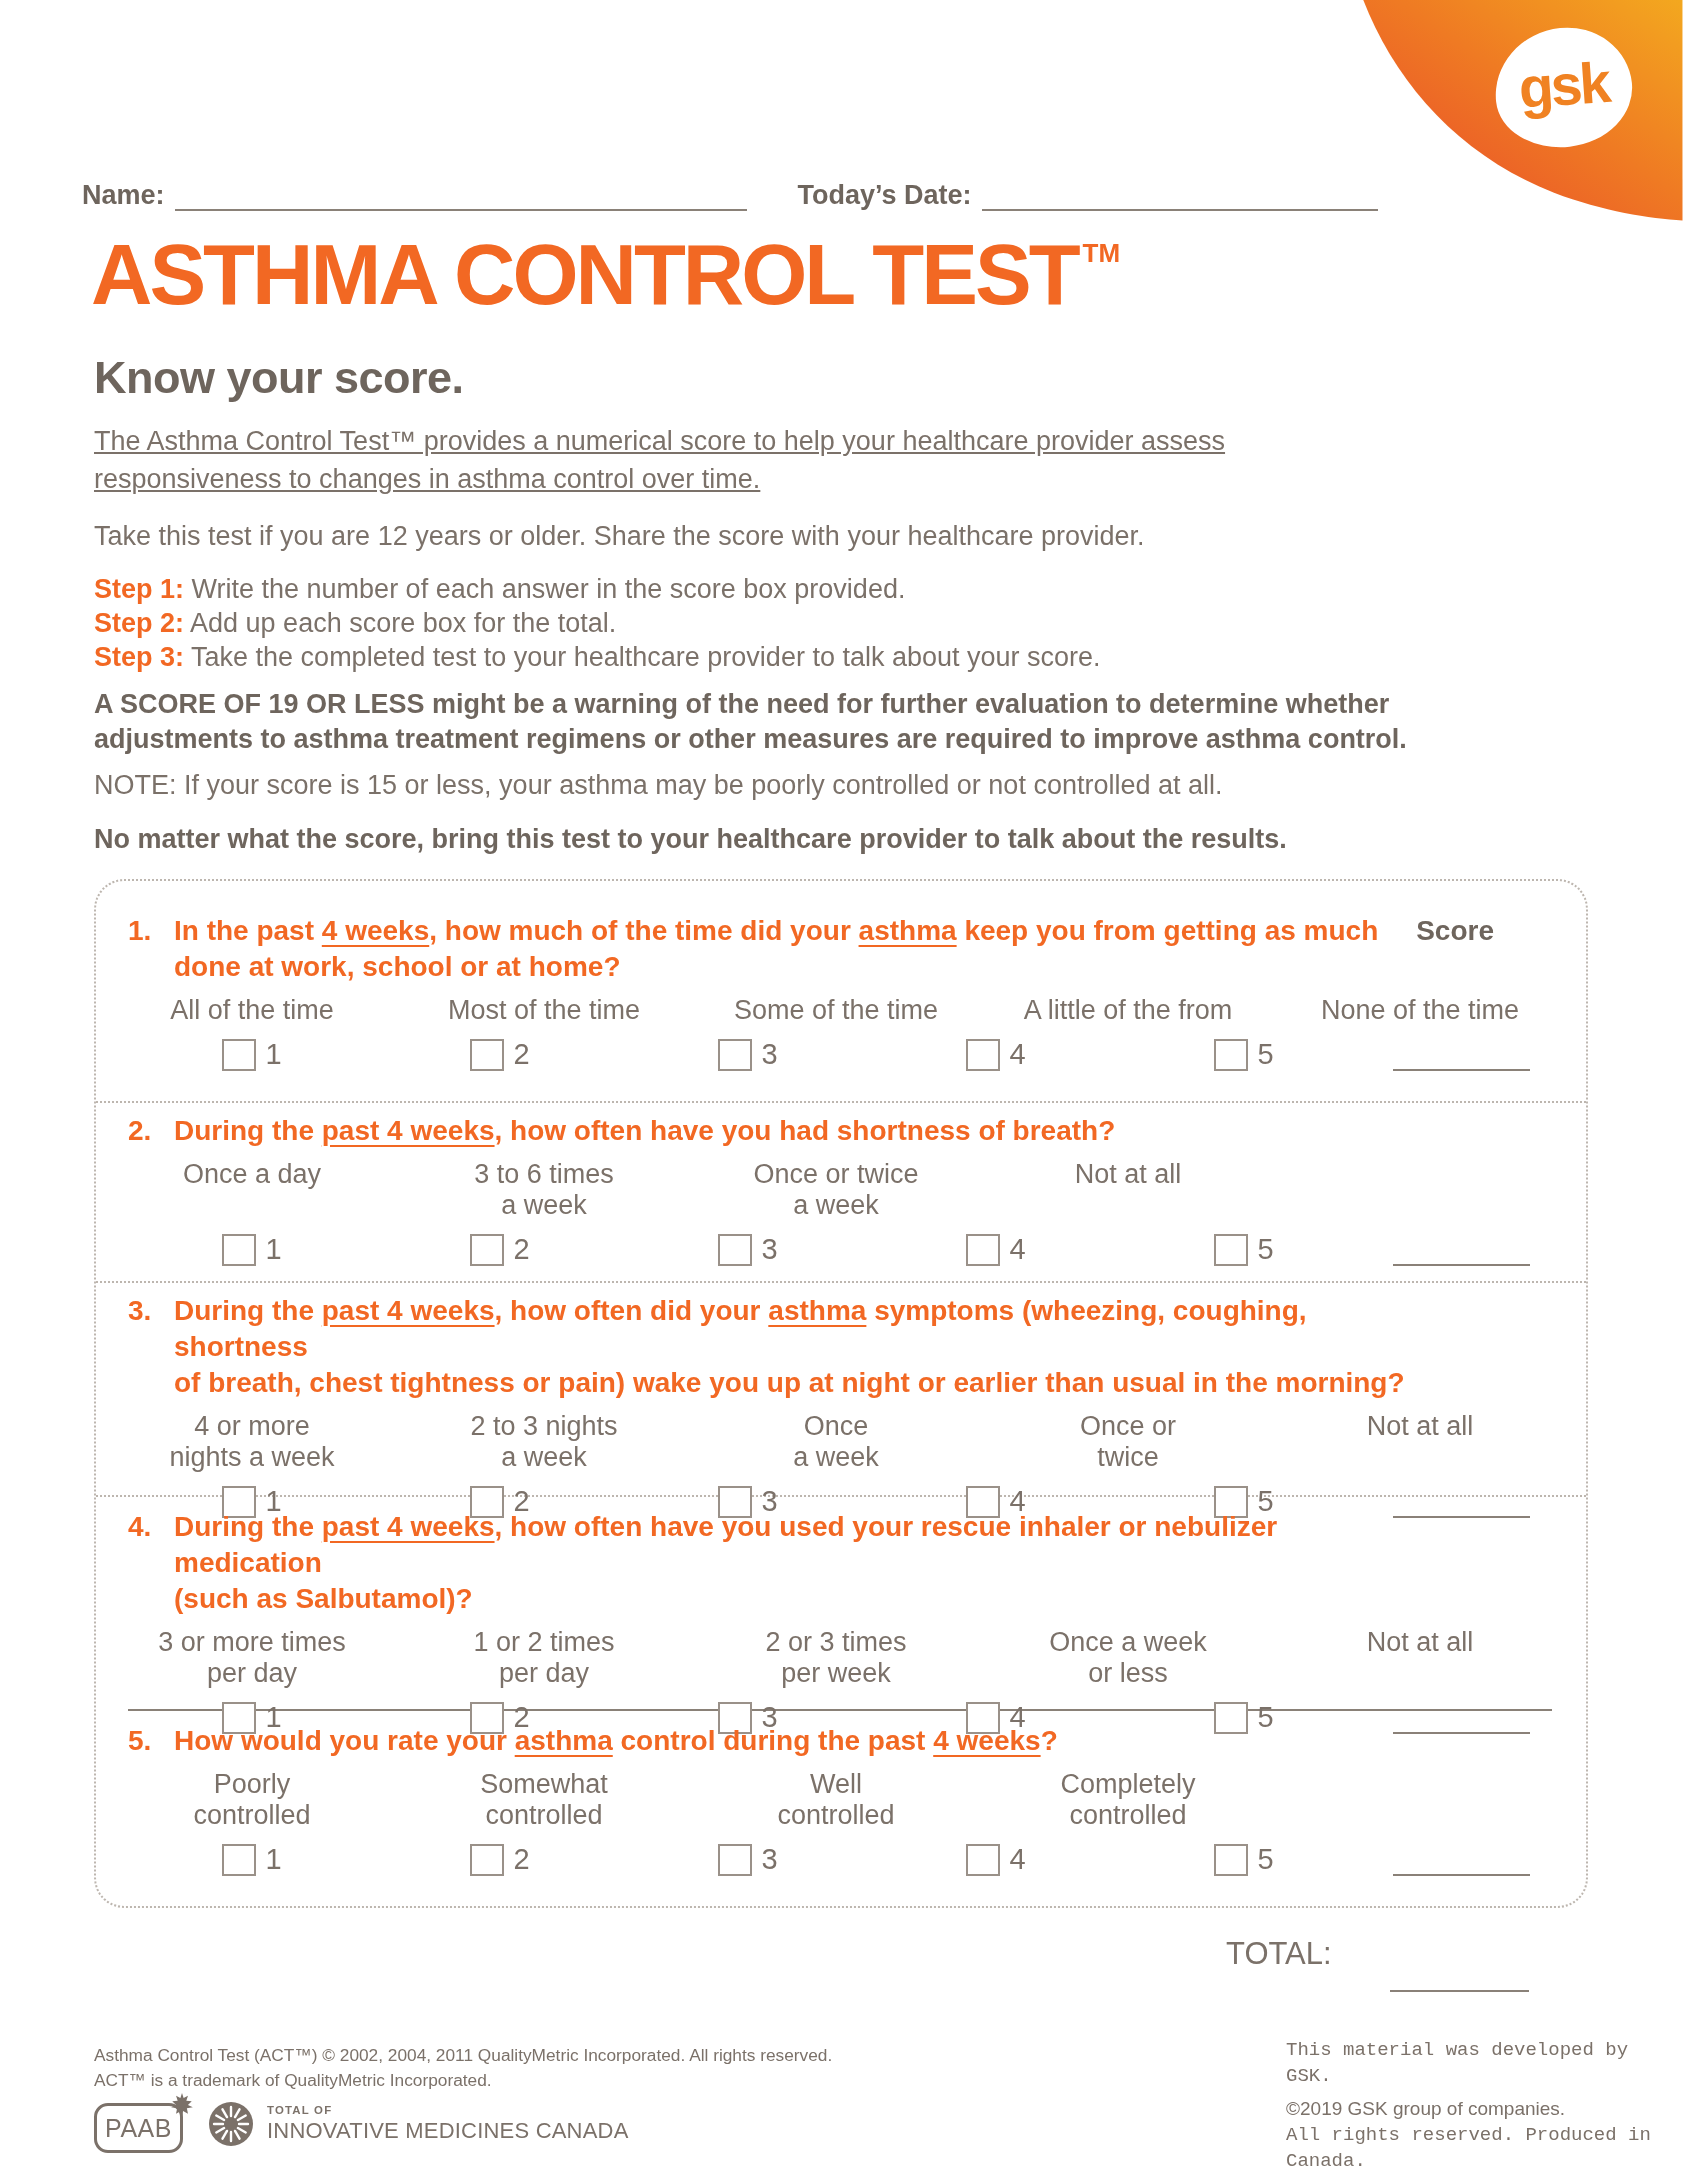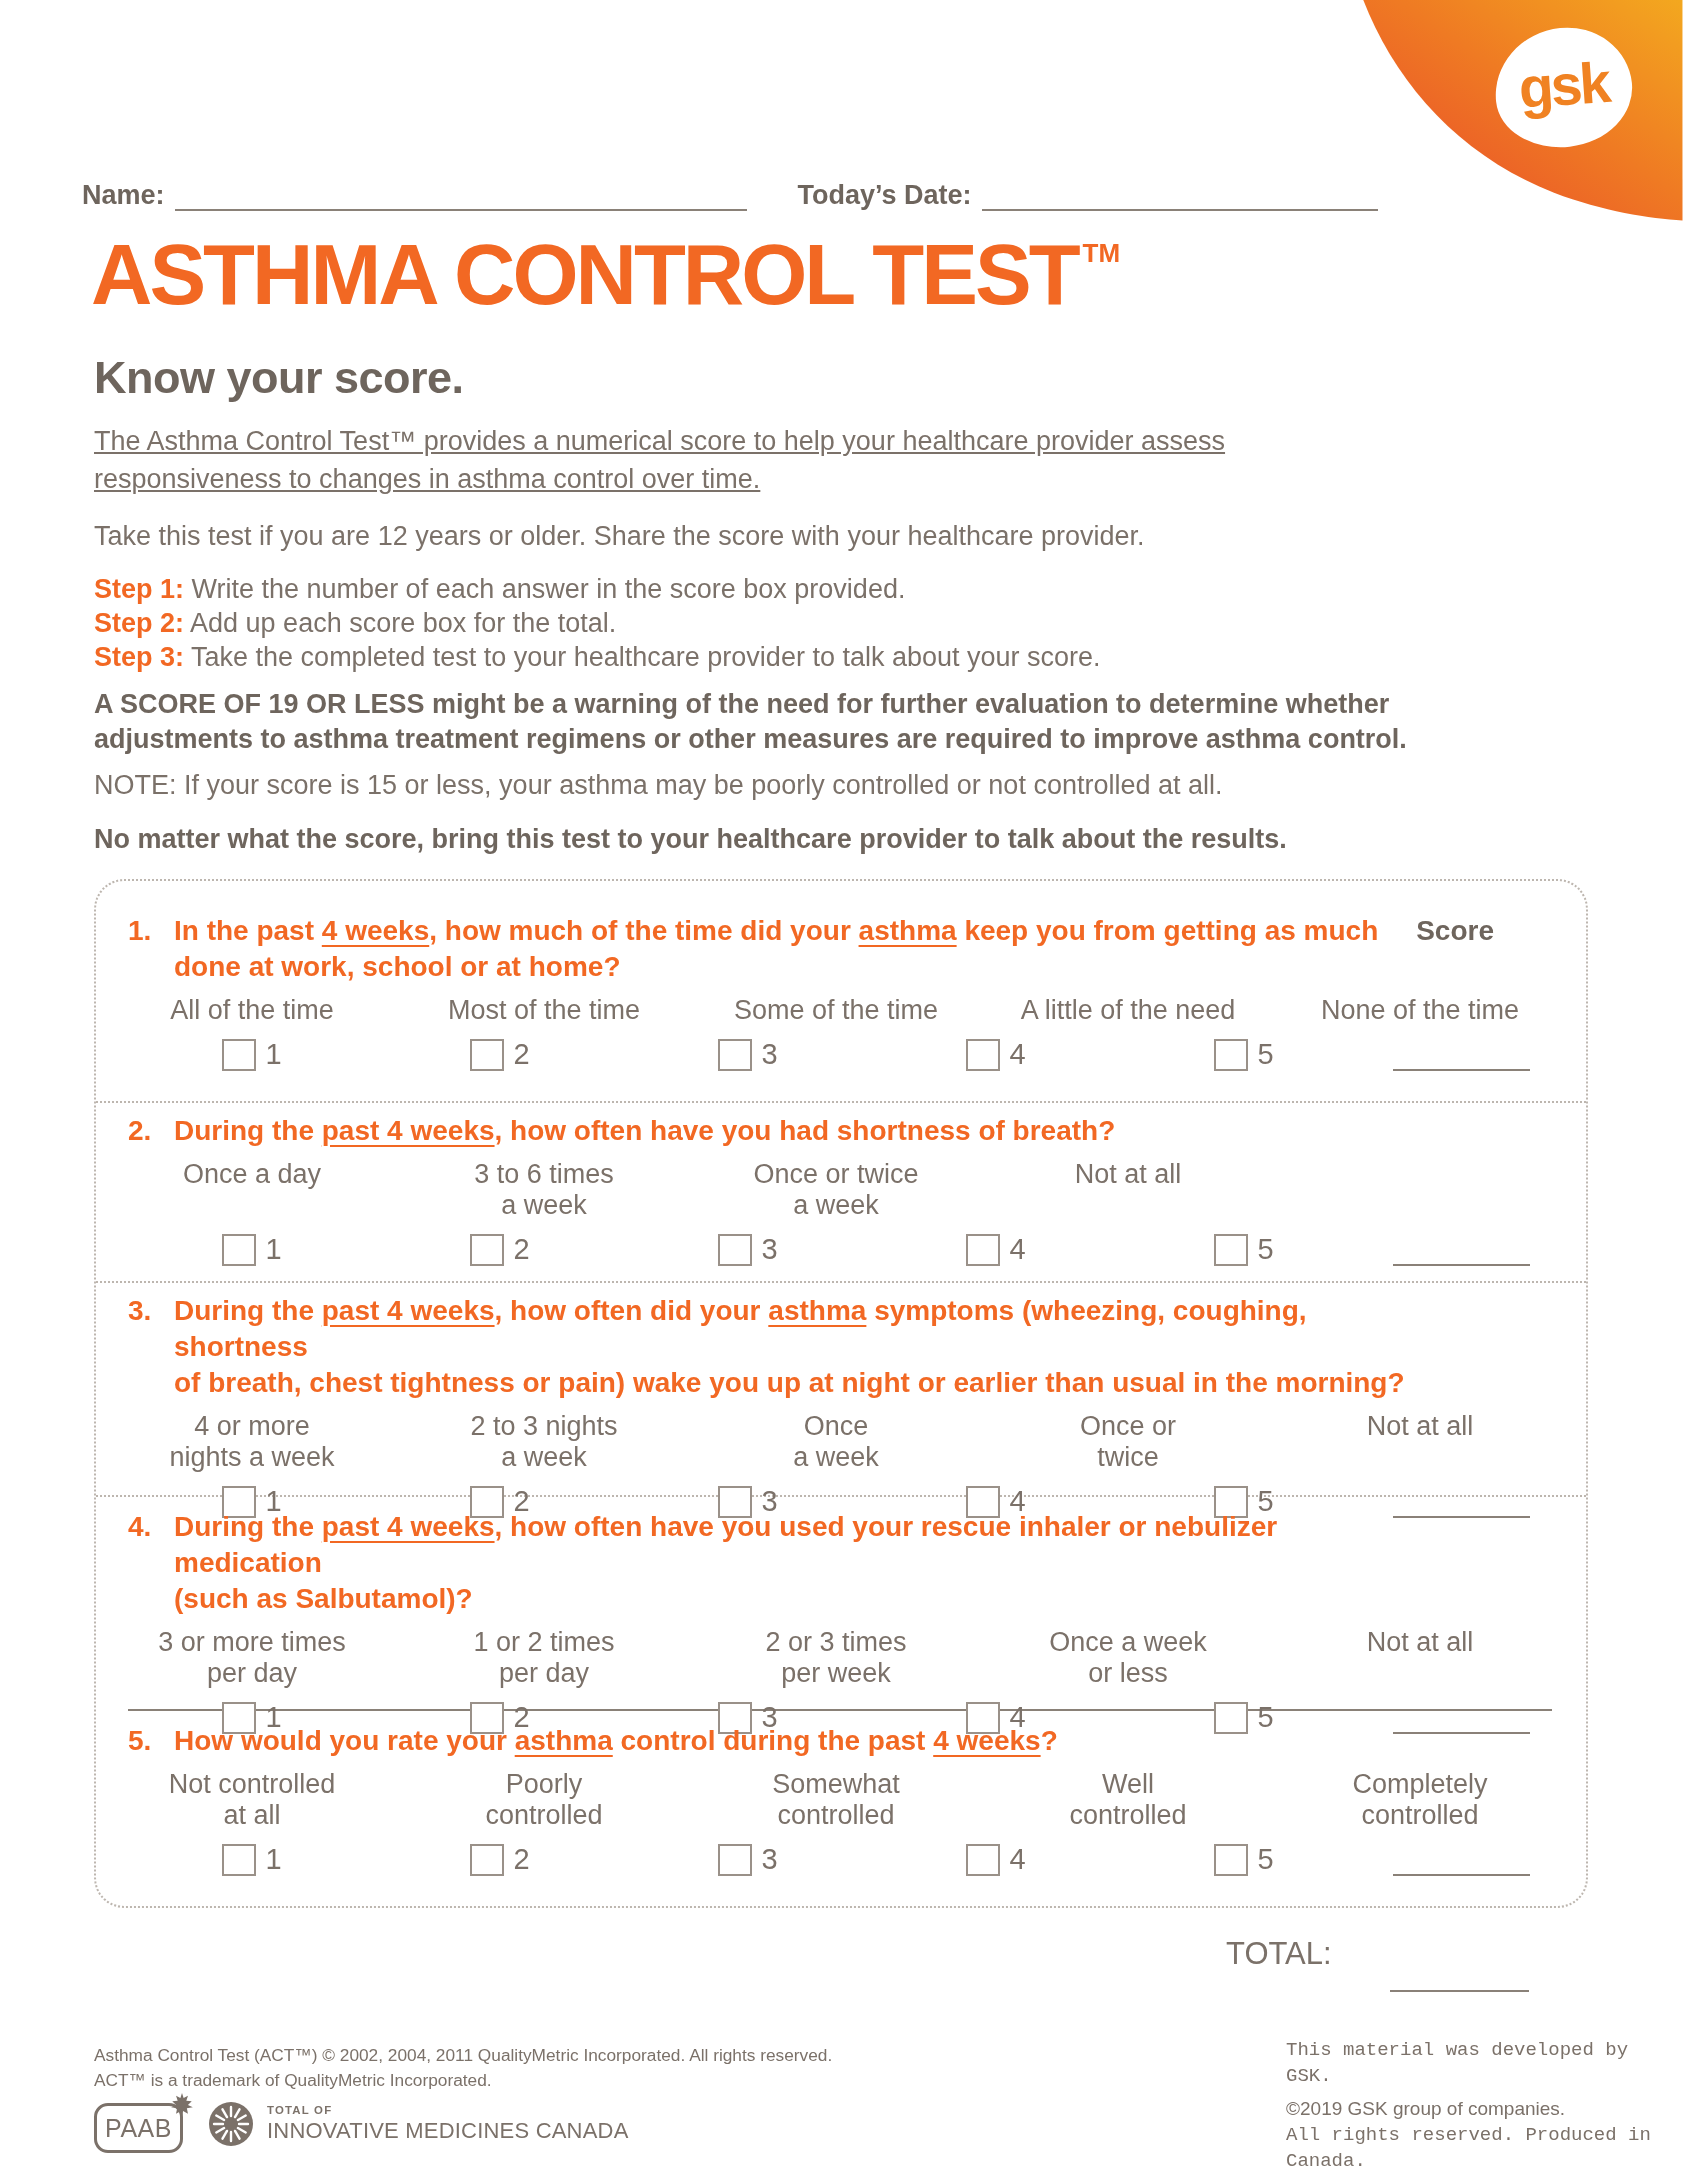--- a/index.html
+++ b/index.html
@@ -143,21 +143,21 @@
     <div class="score-head">Score</div>
     <div class="qh">
       <span class="qnum">1.</span>
       <span class="qtext">In the past <u>4 weeks</u>, how much of the time did your <u>asthma</u> keep you from getting as much
 done at work, school or at home?</span>
     </div>
     <div class="opt-row">
       <div class="opt">All of the time</div>
       <div class="opt">Most of the time</div>
       <div class="opt">Some of the time</div>
-      <div class="opt">A little of the need</div>
+      <div class="opt">A little of the from</div>
       <div class="opt">None of the time</div>
     </div>
     <div class="cb-row">
       <div class="cbc">
           <span class="cb"></span>
           <span class="cbn">1</span>
         </div>
       <div class="cbc">
           <span class="cb"></span>
           <span class="cbn">2</span>
@@ -299,22 +299,20 @@
       <span class="score-line"></span>
     </div>
   </div>
 
   <div class="q q5">
     <div class="qh">
       <span class="qnum">5.</span>
       <span class="qtext">How would you rate your <u>asthma</u> control during the past <u>4 weeks</u>?</span>
     </div>
     <div class="opt-row">
-      <div class="opt">Not controlled
-at all</div>
       <div class="opt">Poorly
 controlled</div>
       <div class="opt">Somewhat
 controlled</div>
       <div class="opt">Well
 controlled</div>
       <div class="opt">Completely
 controlled</div>
     </div>
     <div class="cb-row">

